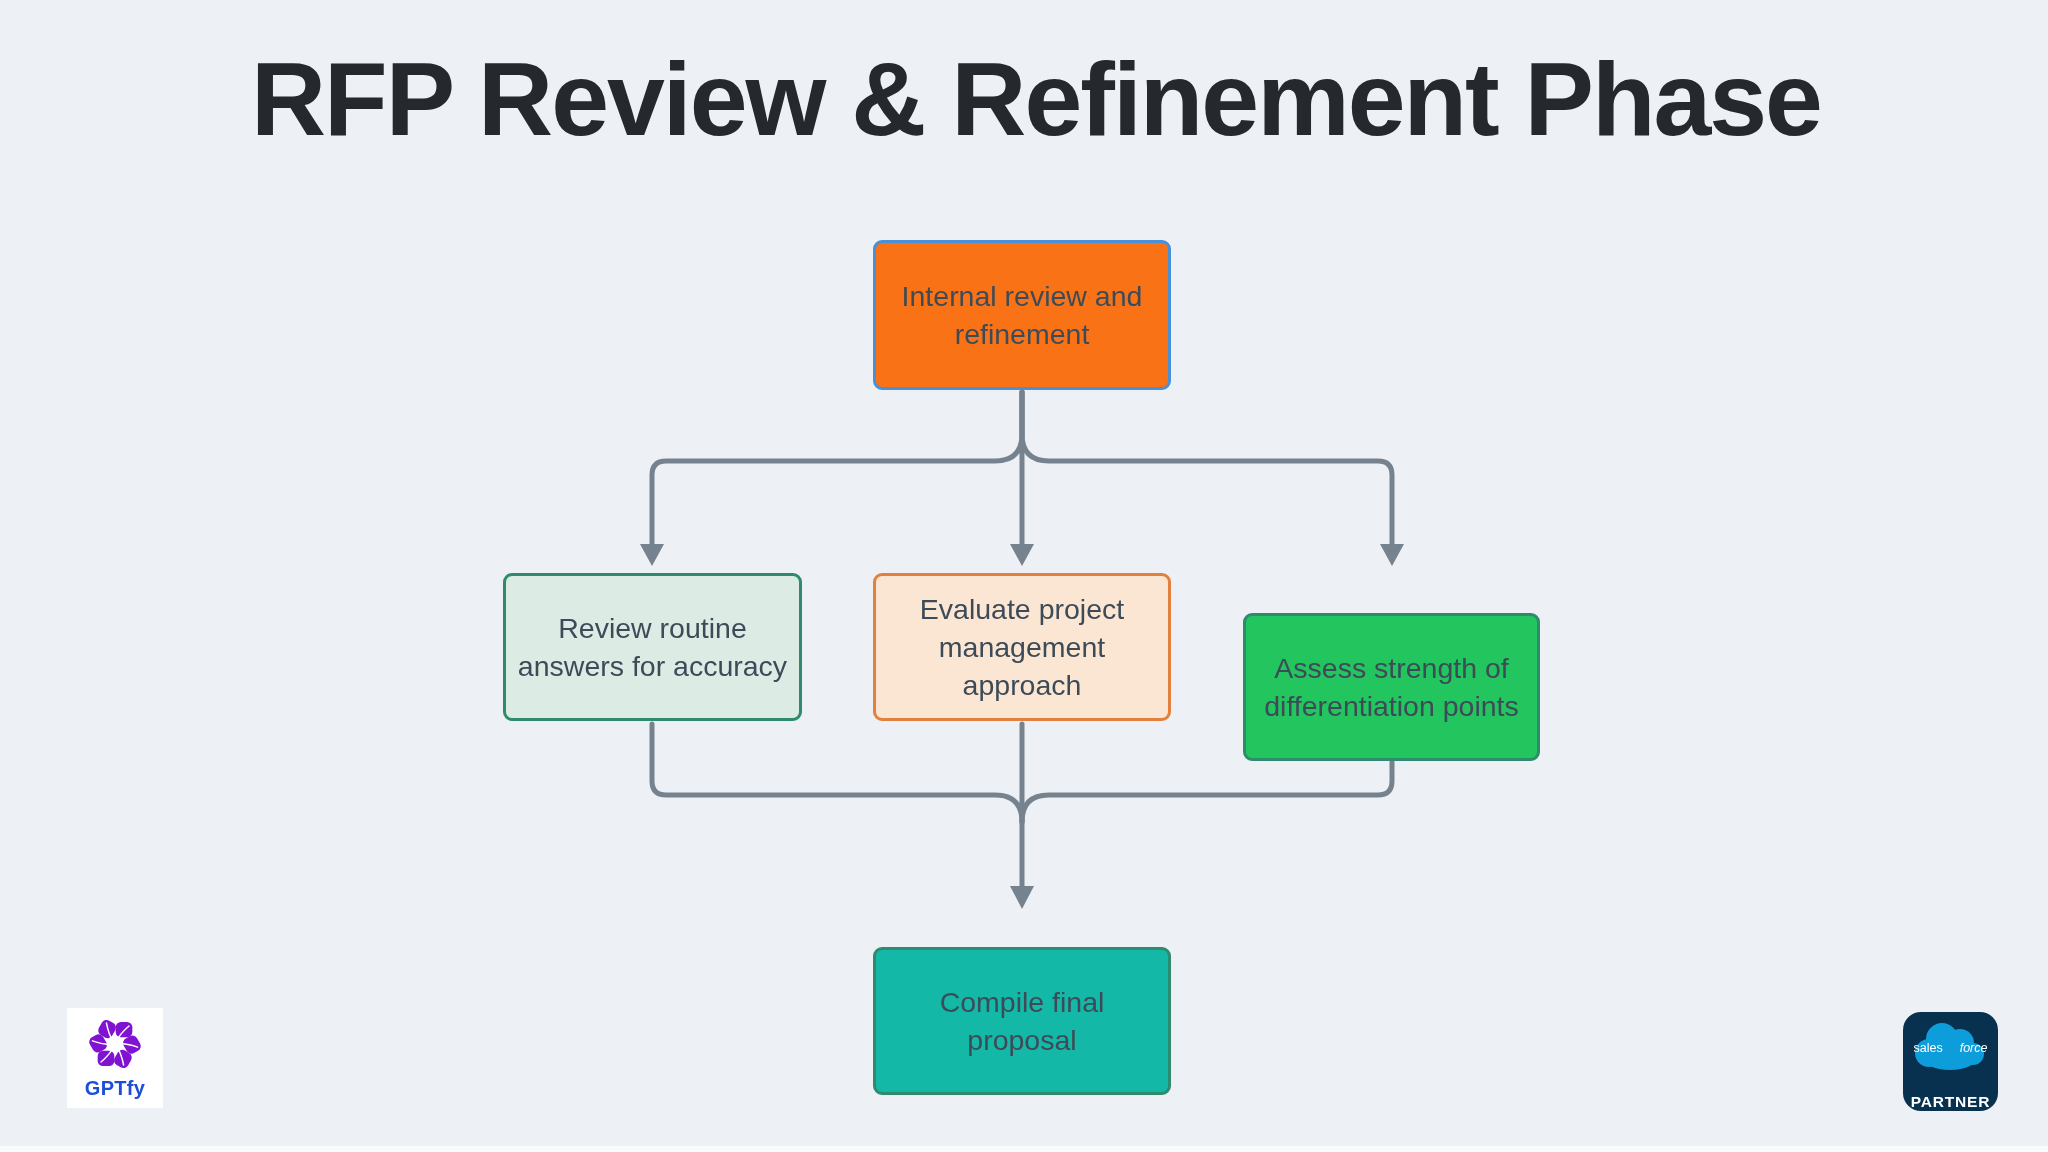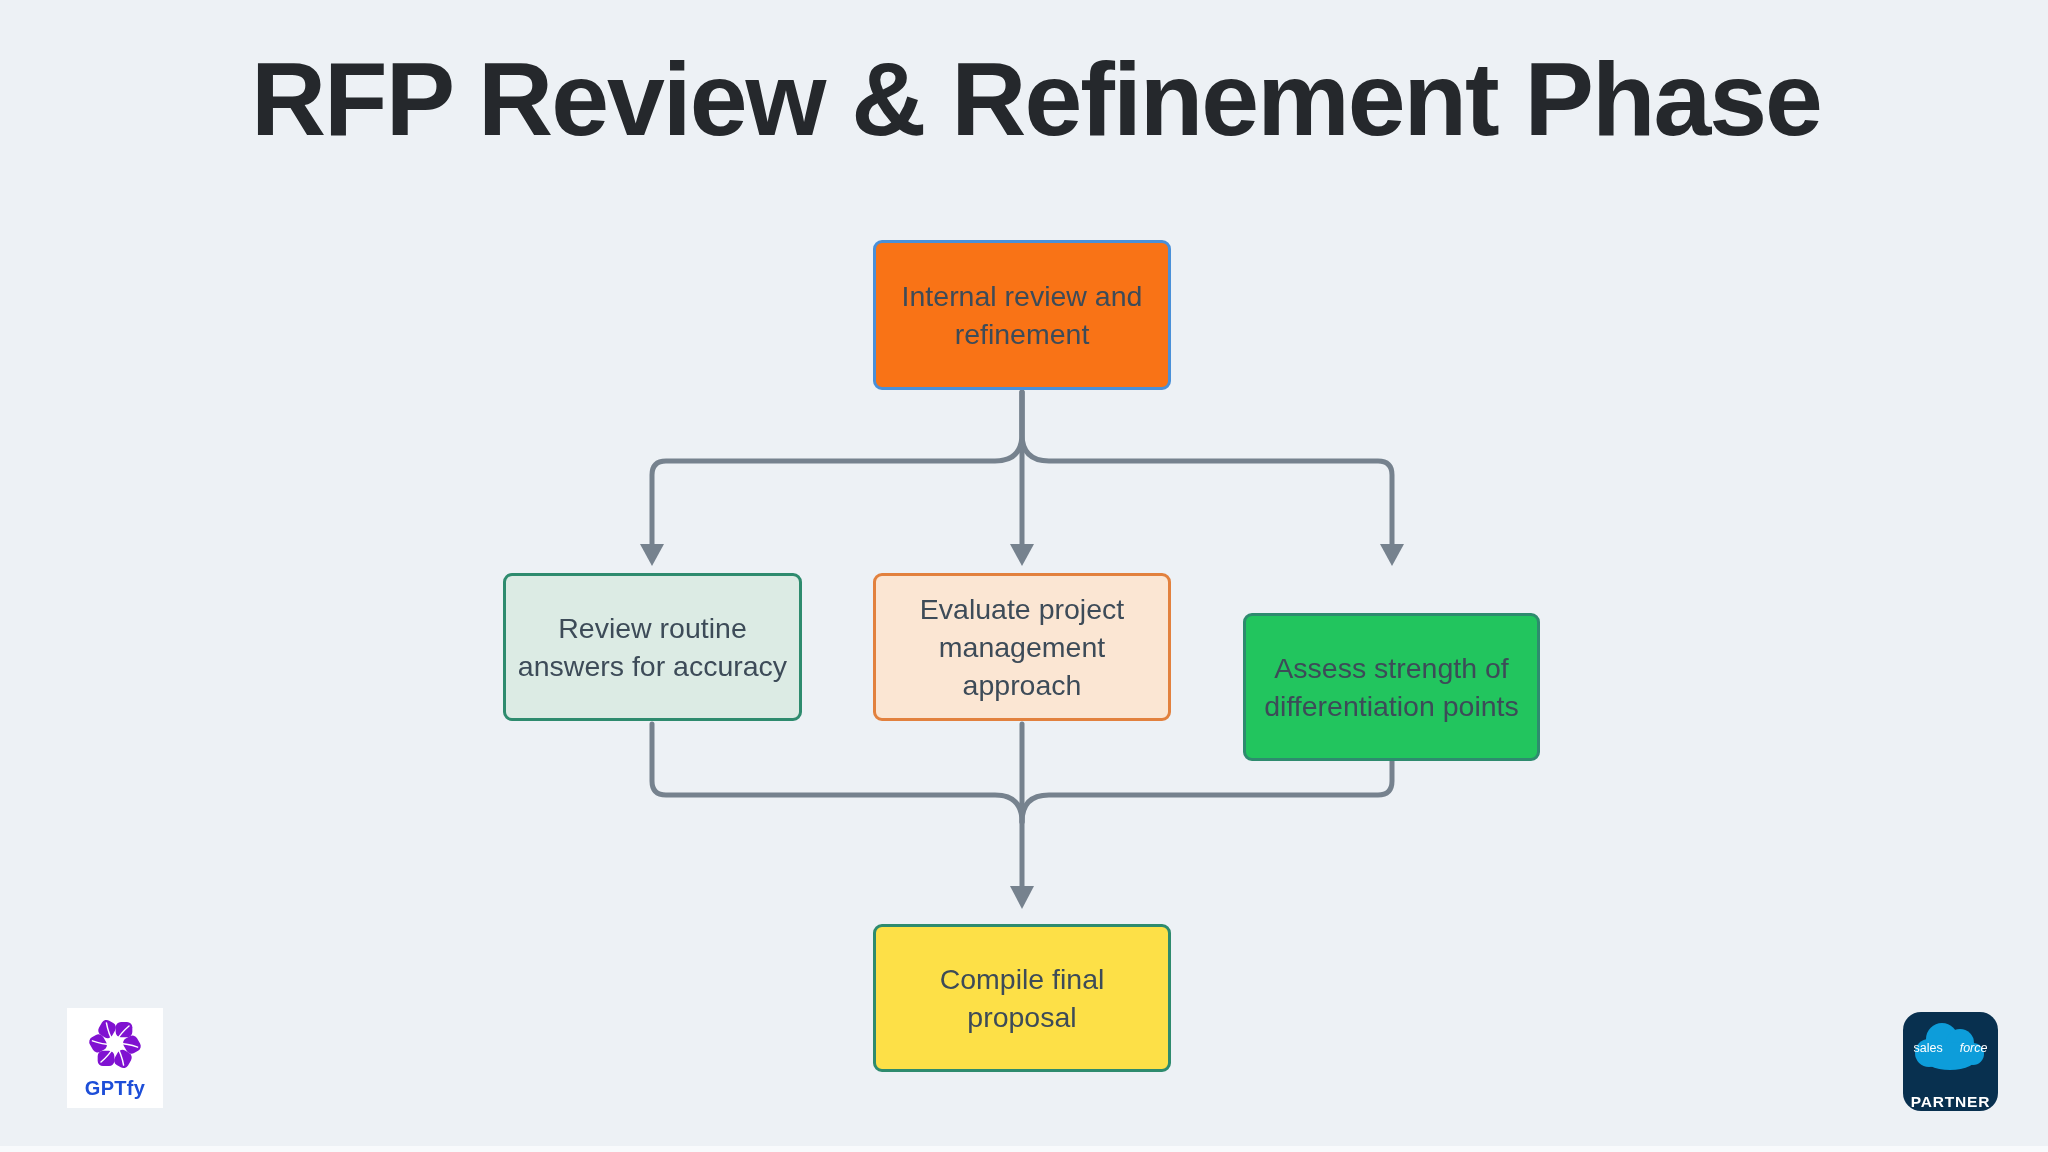--- a/index.html
+++ b/index.html
@@ -33,21 +33,21 @@
     font-size: 28.5px;
     line-height: 38px;
     font-weight: 500;
     color: #3d4b58;
     white-space: pre-line;
   }
   .node-top    { left: 873px;  top: 240px; width: 292px; height: 144px; background: #f97316; border: 3px solid #4a90d8; }
   .node-left   { left: 503px;  top: 573px; width: 293px; height: 142px; background: #dcebe4; border: 3px solid #2e8b6e; }
   .node-center { left: 873px;  top: 573px; width: 292px; height: 142px; background: #fbe6d3; border: 3px solid #e2813e; }
   .node-right  { left: 1243px; top: 573px; width: 291px; height: 142px; background: #22c55e; border: 3px solid #2e8b6e; margin-top: 40px; }
-  .node-bottom { left: 873px;  top: 924px; width: 292px; height: 142px; background: #fde047; border: 3px solid #2e8b6e; }
+  .node-bottom { left: 873px;  top: 947px; width: 292px; height: 142px; background: #14b8a6; border: 3px solid #2e8b6e; }
 
   .gptfy-badge {
     position: absolute; left: 67px; top: 1008px;
     width: 96px; height: 100px;
     background: #ffffff;
     display: flex; flex-direction: column; align-items: center; justify-content: center;
     gap: 1px;
   }
   .gptfy-label {
     font-size: 20px; font-weight: 700; color: #1d4ed8; letter-spacing: 0.3px;

